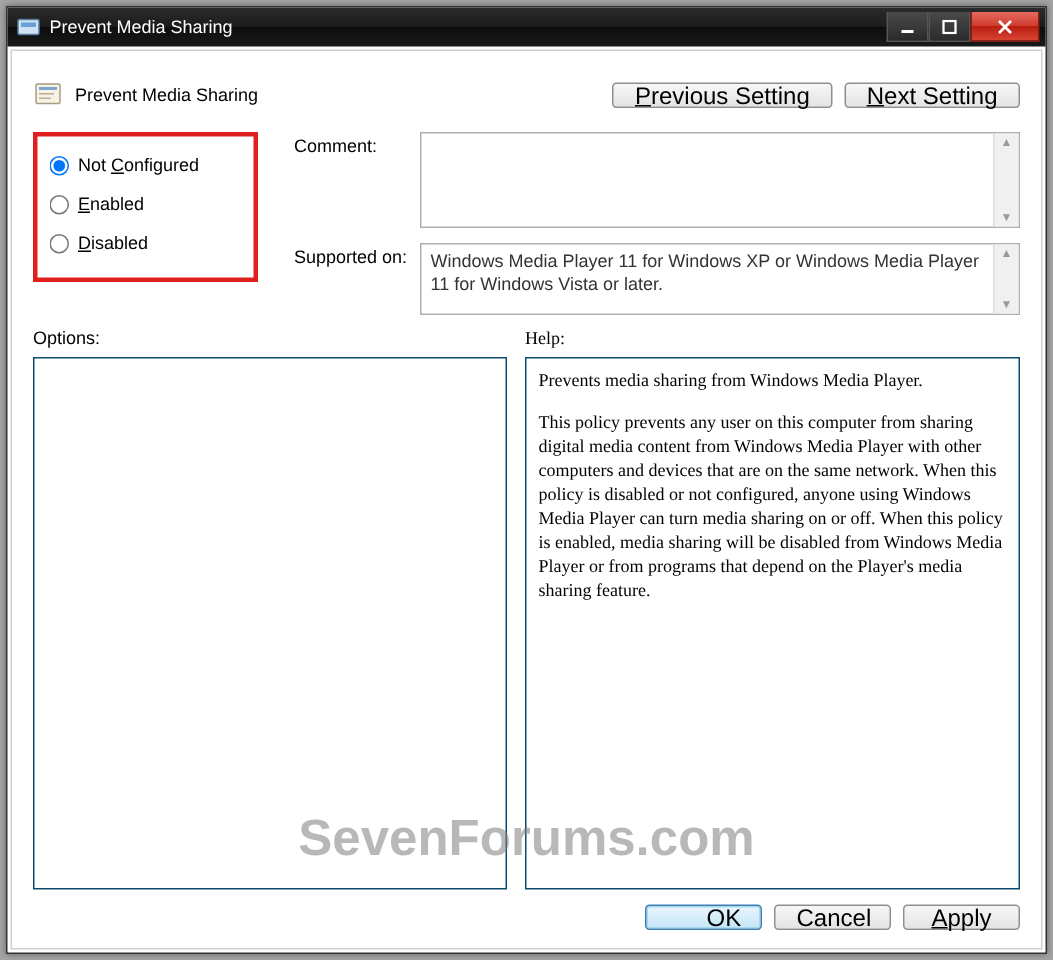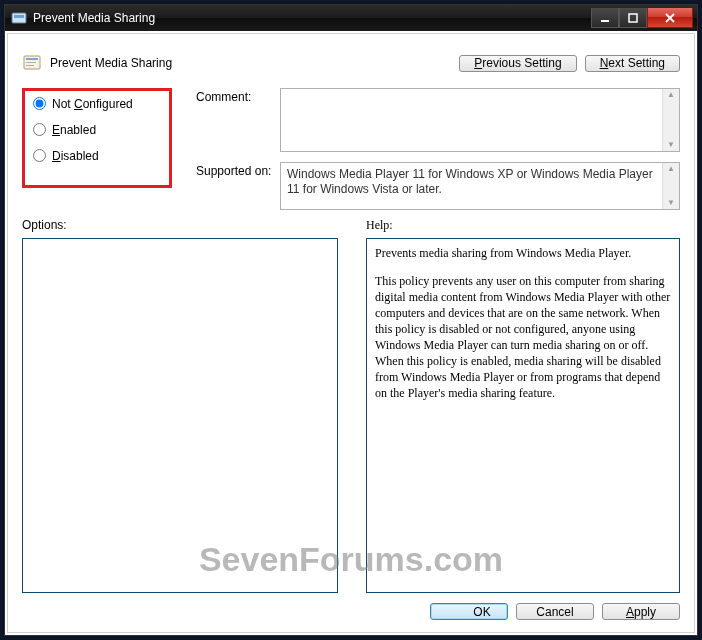--- a/index.html
+++ b/index.html
@@ -1,48 +1,48 @@
 <!DOCTYPE html>
 <html><head>
 <meta charset="utf-8">
 <style>
   * { box-sizing: border-box; }
   body { margin:0; padding:0; background:#808080; font-family:"Segoe UI",Tahoma,Arial,sans-serif; font-size:12px; color:#000; }
-  .outer { position:relative; width:702px; height:640px; background:#0f172a; }
+  .outer { position:relative; width:702px; height:640px; background:#a3a3a3; }
   .window { position:absolute; left:4px; top:4px; width:694px; height:632px; background:#fff; border:1px solid #323232; box-shadow:0 0 4px rgba(0,0,0,.4); display:flex; flex-direction:column; }
   
   .titlebar { height:26px; background:linear-gradient(to bottom,#2c2c2c 0%,#1b1b1b 50%,#0d0d0d 51%,#1a1a1a 100%); display:flex; align-items:center; color:#fff; font-size:12px; position:relative; }
   .titlebar .icon { width:16px; height:16px; margin:0 6px 0 6px; display:inline-flex; align-items:center; justify-content:center; }
   .titlebar .title { flex:1; text-align:left; }
   .winbtns { display:flex; height:20px; margin-right:4px; }
   .winbtn { width:28px; height:20px; display:flex; align-items:center; justify-content:center; border:1px solid #555; border-top:none; background:linear-gradient(to bottom,#4a4a4a,#2a2a2a); color:#fff; font-size:11px; }
   .winbtn.close { width:46px; background:linear-gradient(to bottom,#e56a5f 0%,#cf3b2e 49%,#b81d0e 50%,#d94434 100%); border-color:#8a1d10; }
   .winbtn svg { display:block; }
   
   .client { flex:1; background:#fff; padding:10px 14px 12px 14px; display:flex; flex-direction:column; border:1px solid #d0d0d0; margin:2px; }
   .header-row { display:flex; align-items:center; height:38px; }
   .header-row .hicon { width:20px; height:20px; margin-right:8px; display:inline-flex; align-items:center; justify-content:center; }
   .header-row .htitle { flex:1; font-size:12px; }
   .nav-btns { display:flex; gap:8px; }
-  button.win { height:17px; padding:0 14px; background:linear-gradient(to bottom,#f7f7f7,#e3e3e3); border:1px solid #8e8e8e; border-radius:3px; font-family:inherit; font-size:12px; cursor:pointer; }
+  button.win { height:17px; padding:0 14px; background:linear-gradient(to bottom,#f7f7f7,#e3e3e3); border:1px solid #8e8e8e; border-radius:3px; font-family:inherit; font-size:16px; cursor:pointer; }
   button.win.def { border:1px solid #3c7fb1; box-shadow:inset 0 0 0 1px #a8d8f0; background:linear-gradient(to bottom,#eaf6fd,#c4e5f6);padding-left:40px; }
   u.key { text-decoration:underline; }
   
   .midgrid { display:grid; grid-template-columns:170px 80px 1fr; column-gap:4px; row-gap:10px; margin-top:6px; align-items:start; }
   .radio-box { border:3px solid #e02020; padding:6px 6px 10px 6px; width:150px; }
-  .radio-item { display:flex; align-items:flex-start; height:26px; }
+  .radio-item { display:flex; align-items:center; height:26px; }
   .radio-item input { margin:0 6px 0 2px; }
   .lbl { font-size:12px; padding-top:2px; }
   .sunken { border:1px solid #b0b0b0; background:#fff; position:relative; }
   .sunken .sbar { position:absolute; right:0; top:0; bottom:0; width:17px; background:#f0f0f0; border-left:1px solid #dcdcdc; display:flex; flex-direction:column; justify-content:space-between; align-items:center; }
   .sbar span { font-size:8px; color:#9a9a9a; line-height:12px; }
   .comment-box { height:64px; }
   .supported-box { height:48px; padding:4px 22px 4px 6px; font-size:12px; color:#333; line-height:15px; }
   
-  .split { display:flex; gap:28px; flex:1; margin-top:8px; min-height:0; }
+  .split { display:flex; gap:12px; flex:1; margin-top:8px; min-height:0; }
   .pane { display:flex; flex-direction:column; }
   .pane .plabel { height:18px; margin-bottom:2px; }
   .pane .pbox { flex:1; border:1px solid #0c4a6e; background:#fff; padding:6px 8px; font-size:12px; line-height:16px; overflow:hidden; }
   .pane.left { flex:0 0 316px; }
   .pane.right { flex:1;font-family:Liberation Serif, serif; }
   .footer { display:flex; justify-content:flex-end; gap:8px; padding-top:10px; }
   .watermark { position:absolute; left:0; right:0; bottom:56px; text-align:center; font-size:34px; font-weight:bold; color:#7f7f7f; opacity:.55; pointer-events:none; font-family:Arial,sans-serif; }
 </style>
 </head>
 <body>

